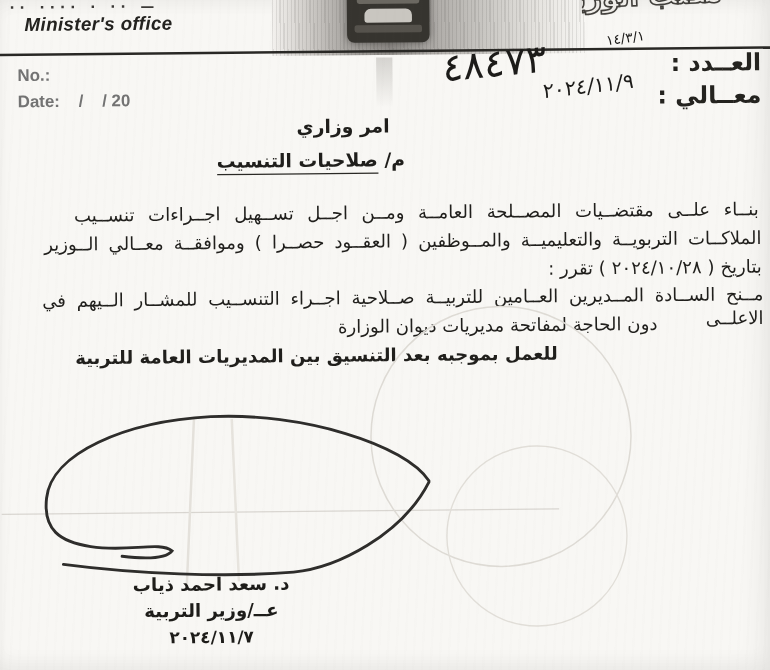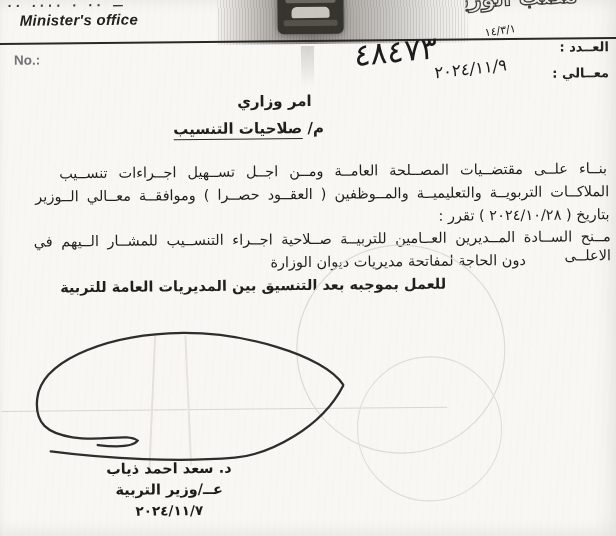--- a/index.html
+++ b/index.html
@@ -37,21 +37,21 @@
     font-size:22px;font-weight:bold;color:#efede9;
     -webkit-text-stroke:1.3px #413f3b;text-shadow:0 0 1px #555;
     transform:rotate(-2deg);white-space:nowrap;
   }
   .header-rule{left:-4px;top:40px;width:626px;height:2.4px;background:#292825;}
 
   
   .label-en{left:16px;font:700 13.5px "Liberation Sans",sans-serif;color:#737373;white-space:pre;}
   .no-label{top:50px;}
   .dateline-en{top:71px;}
-  .label-ar{right:5px;direction:rtl;font-weight:700;font-size:13px;color:#24231f;white-space:nowrap;margin-left:44px;}
+  .label-ar{right:5px;direction:rtl;font-weight:700;font-size:19px;color:#24231f;white-space:nowrap;margin-left:44px;}
   .num-label{top:42px;}
   .date-label{top:68px;}
   .hw{color:#1c1b19;font-family:"DejaVu Sans",sans-serif;}
   .num-hw{left:356px;top:34px;font-size:31px;letter-spacing:7px;direction:ltr;transform:rotate(-5deg) skewX(-4deg);}
   .num-note{left:487px;top:26px;font-size:11px;direction:ltr;transform:rotate(-7deg);letter-spacing:1px;}
   .date-hw{left:436px;top:61px;font-size:16.5px;direction:ltr;letter-spacing:2px;transform:rotate(-6deg) skewX(-5deg);}
 
   
   .title-main{left:196px;width:160px;top:92px;text-align:center;direction:rtl;font-weight:700;font-size:15px;color:#1f1e1b;}
   .title-subject{left:150px;width:200px;top:119px;text-align:center;direction:rtl;font-weight:700;font-size:15px;color:#1f1e1b;}
@@ -97,20 +97,21 @@
     </div>
     <div class="abs smudge"></div>
 
     <div class="abs callig-wrap">
       <div class="callig">مكتب الوزير</div>
     </div>
 
     <div class="abs header-rule"></div>
 
     <div class="abs label-en no-label">No.:</div>
+    <div class="abs label-en dateline-en">Date:    /    / 20</div>
 
     <div class="abs label-ar num-label">العــدد :</div>
     <div class="abs hw num-hw">٤٨٤٧٣</div>
     <div class="abs hw num-note">١٤/٣/١</div>
     <div class="abs label-ar date-label">معــالي :</div>
     <div class="abs hw date-hw">٢٠٢٤/١١/٩</div>
 
     <div class="abs title-main">امر وزاري</div>
     <div class="abs title-subject"><span>م/ </span><span class="u">صلاحيات التنسيب</span></div>
 

